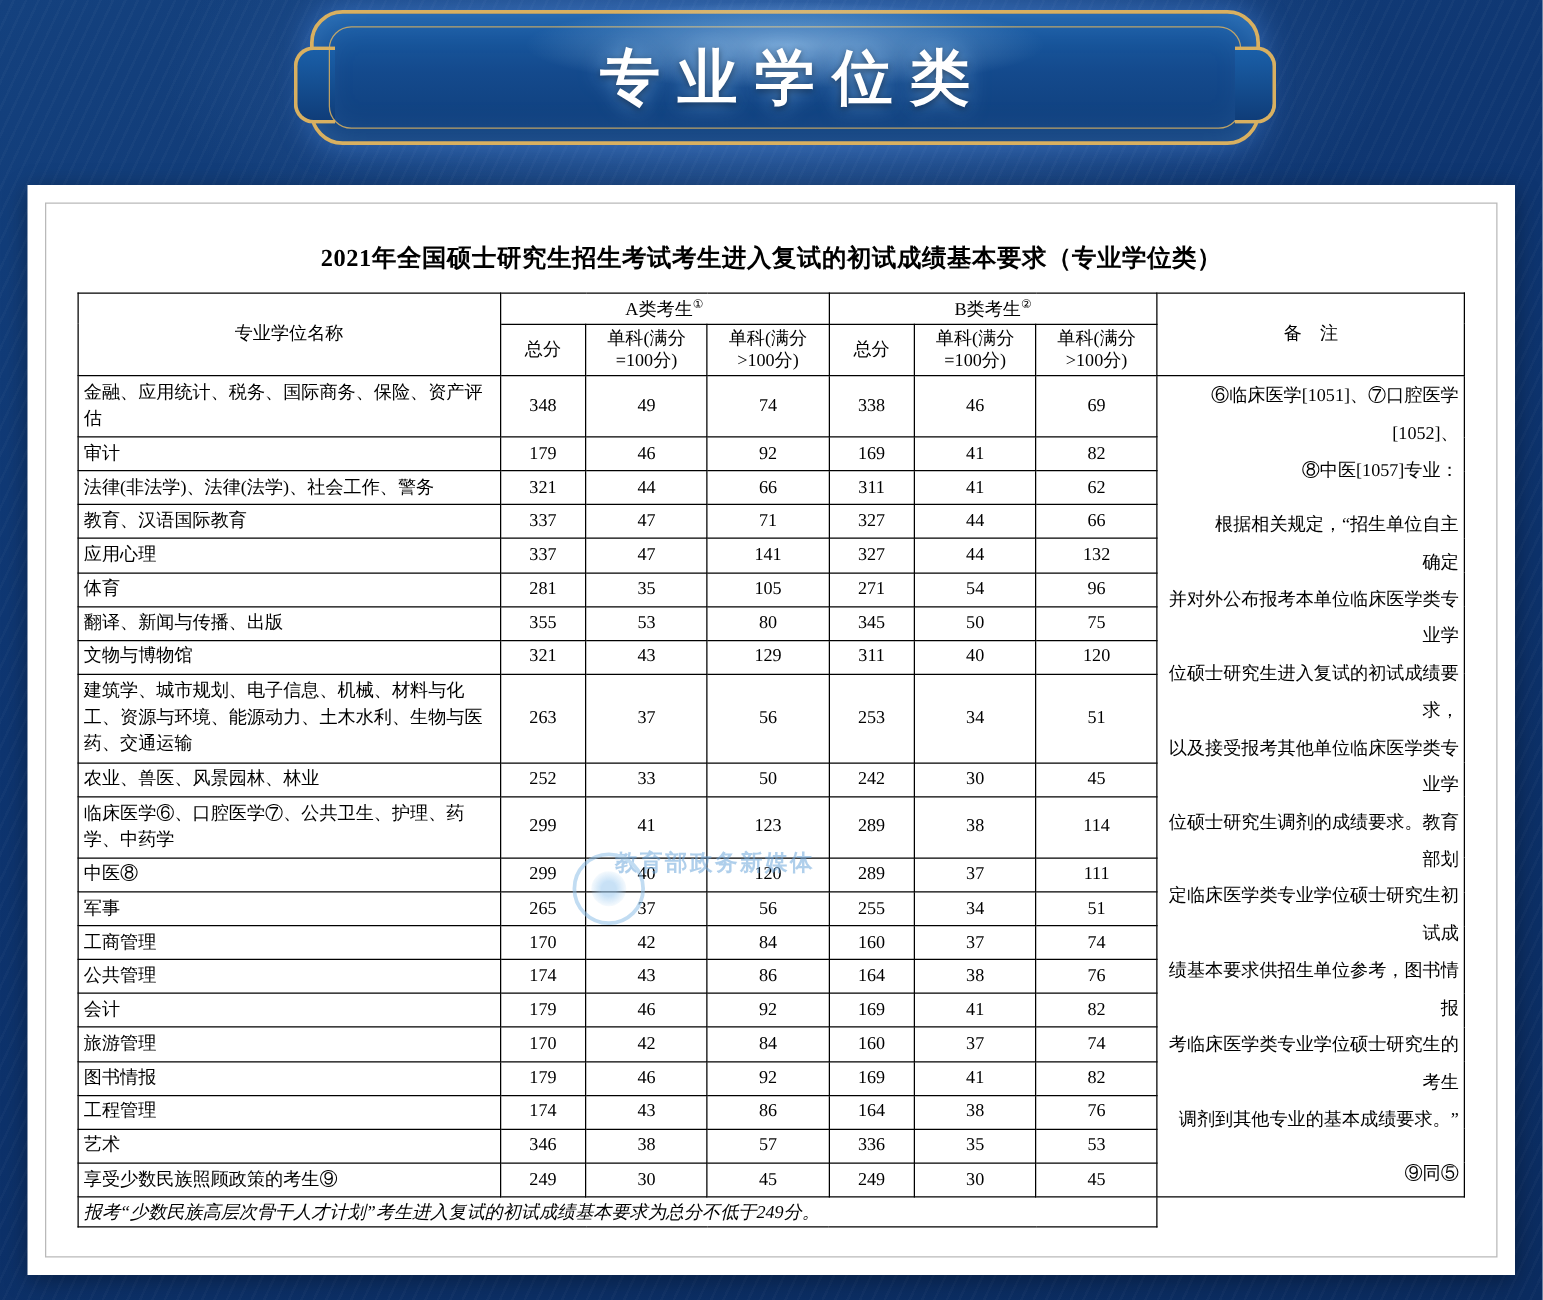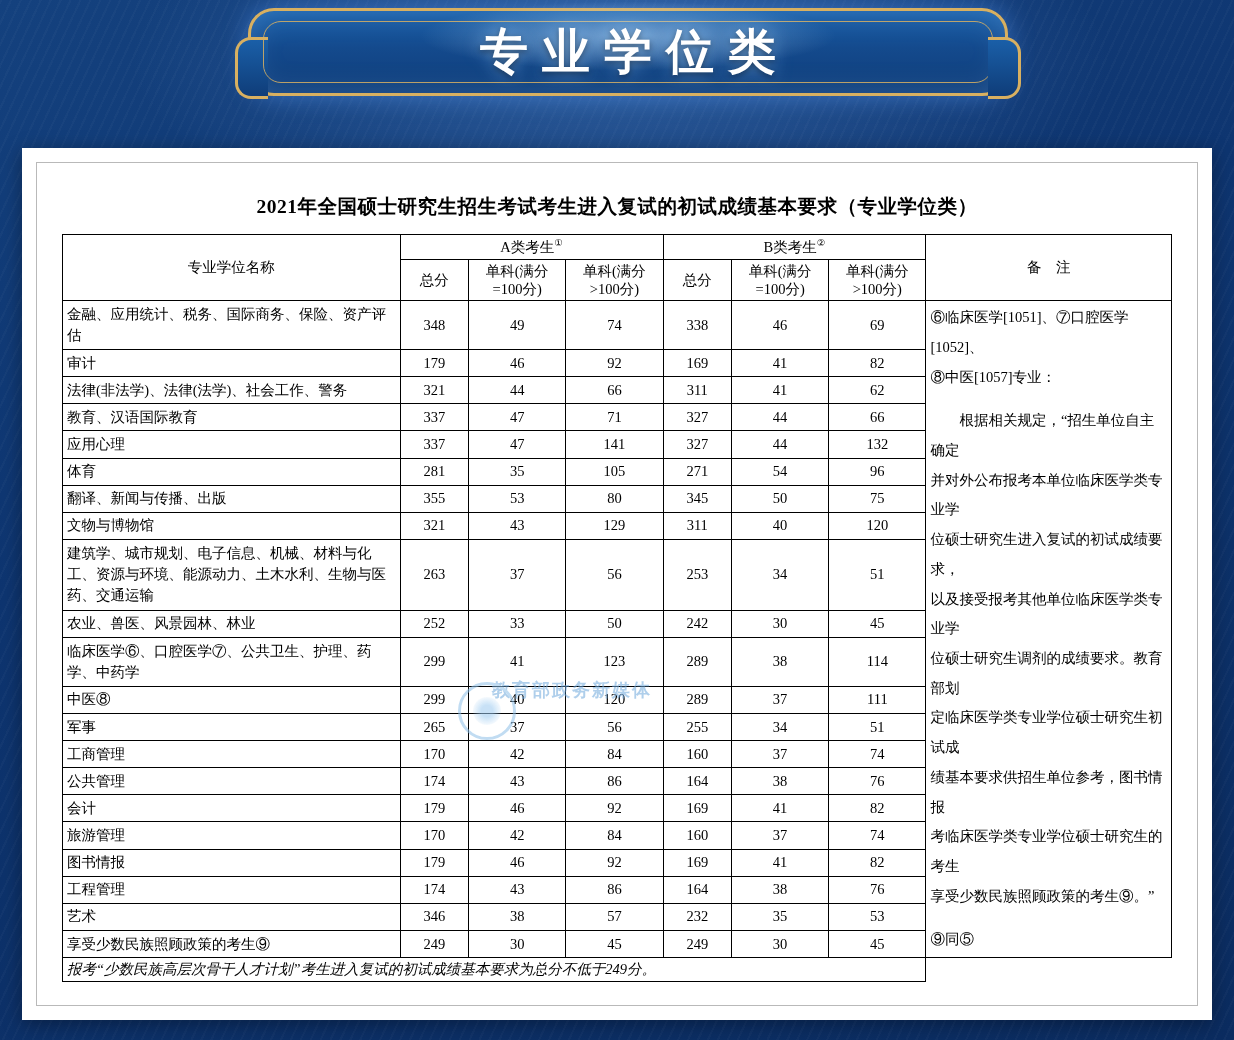--- a/index.html
+++ b/index.html
@@ -29,21 +29,21 @@
       repeating-linear-gradient(115deg, rgba(255,255,255,0.035) 0px, rgba(255,255,255,0.035) 2px, rgba(255,255,255,0) 2px, rgba(255,255,255,0) 9px);
     opacity: 0.7;
   }
 
   
   .banner-wrap {
     position: absolute;
     left: 248px;
     top: 8px;
     width: 760px;
-    height: 88px;
+    height: 108px;
   }
   .banner-outer {
     position: absolute;
     inset: 0;
     border: 3px solid #d8b061;
     border-radius: 26px;
     background: linear-gradient(180deg, #1a5fa8 0%, #144a8d 45%, #0f3d79 100%);
     box-shadow: 0 0 26px rgba(90,160,255,0.45), inset 0 0 30px rgba(140,200,255,0.25);
   }
   .banner-outer:before {
@@ -170,21 +170,21 @@
   }
   .cell-num {
     text-align: center;
     font-size: 16px;
   }
   .note-cell {
     vertical-align: top;
     padding: 10px 10px 6px 10px;
     font-size: 12.6px;
     line-height: 2.05;
-    text-align: left;
+    text-align: right;
   }
   .note-cell p { margin: 0; }
   .note-indent { text-indent: 2em; }
   .note-gap { height: 14px; }
   .footer-row td {
     text-align: left;
     padding: 8px 10px;
     font-size: 15px;
     font-style: italic;
   }
@@ -316,21 +316,21 @@
               <p>⑧中医[1057]专业：</p>
               <div class="note-gap"></div>
               <p class="note-indent">根据相关规定，“招生单位自主确定</p>
               <p>并对外公布报考本单位临床医学类专业学</p>
               <p>位硕士研究生进入复试的初试成绩要求，</p>
               <p>以及接受报考其他单位临床医学类专业学</p>
               <p>位硕士研究生调剂的成绩要求。教育部划</p>
               <p>定临床医学类专业学位硕士研究生初试成</p>
               <p>绩基本要求供招生单位参考，图书情报</p>
               <p>考临床医学类专业学位硕士研究生的考生</p>
-              <p>享受少数民族照顾政策的考生⑨。”</p>
+              <p>调剂到其他专业的基本成绩要求。”</p>
               <div class="note-gap"></div>
               <p>⑨同⑤</p>
             </td>
           </tr>
           <tr>
             <td class="cell-name">审计</td>
             <td class="cell-num">179</td>
             <td class="cell-num">46</td>
             <td class="cell-num">92</td>
             <td class="cell-num">169</td>
@@ -488,21 +488,21 @@
             <td class="cell-num">86</td>
             <td class="cell-num">164</td>
             <td class="cell-num">38</td>
             <td class="cell-num">76</td>
           </tr>
           <tr>
             <td class="cell-name">艺术</td>
             <td class="cell-num">346</td>
             <td class="cell-num">38</td>
             <td class="cell-num">57</td>
-            <td class="cell-num">232</td>
+            <td class="cell-num">336</td>
             <td class="cell-num">35</td>
             <td class="cell-num">53</td>
           </tr>
           <tr>
             <td class="cell-name">享受少数民族照顾政策的考生⑨</td>
             <td class="cell-num">249</td>
             <td class="cell-num">30</td>
             <td class="cell-num">45</td>
             <td class="cell-num">249</td>
             <td class="cell-num">30</td>

